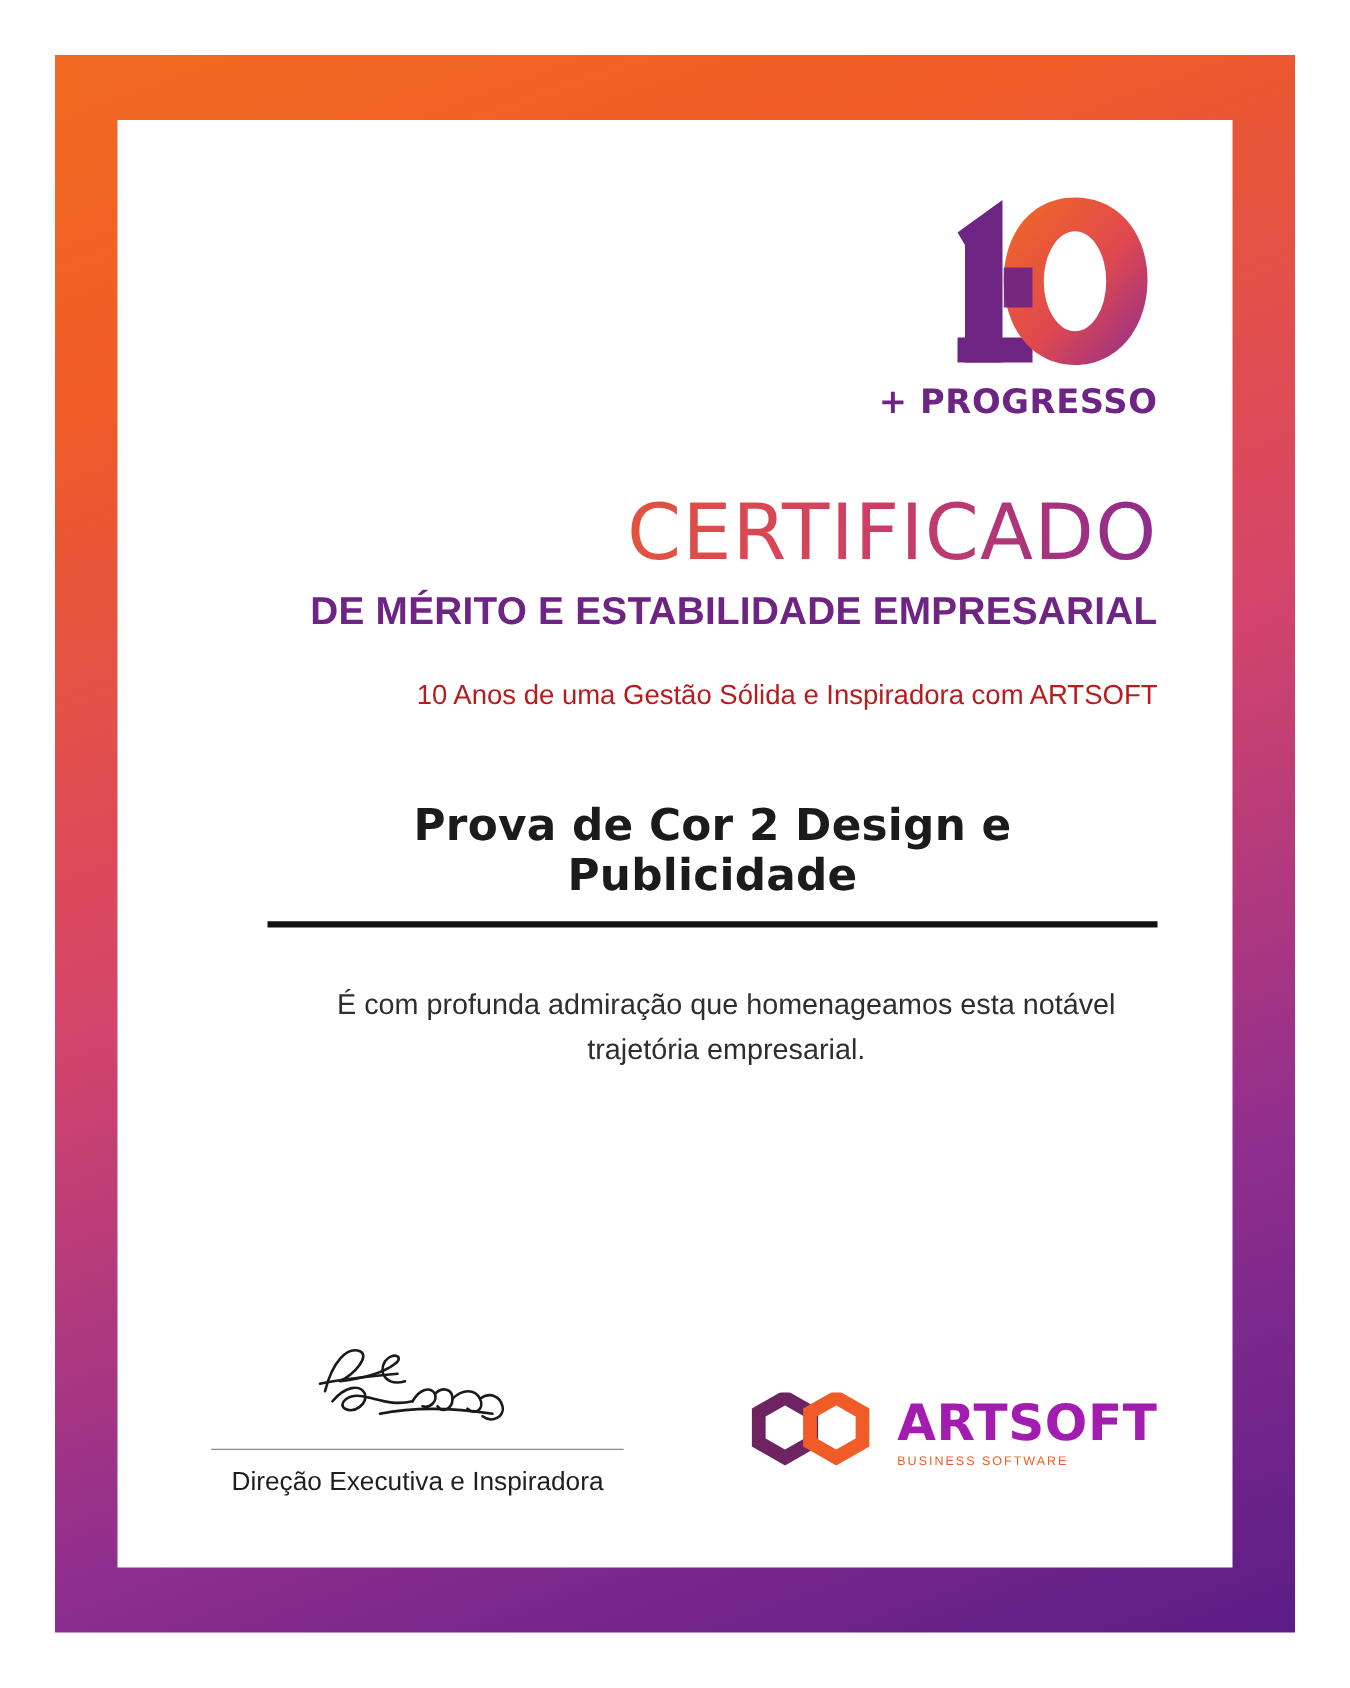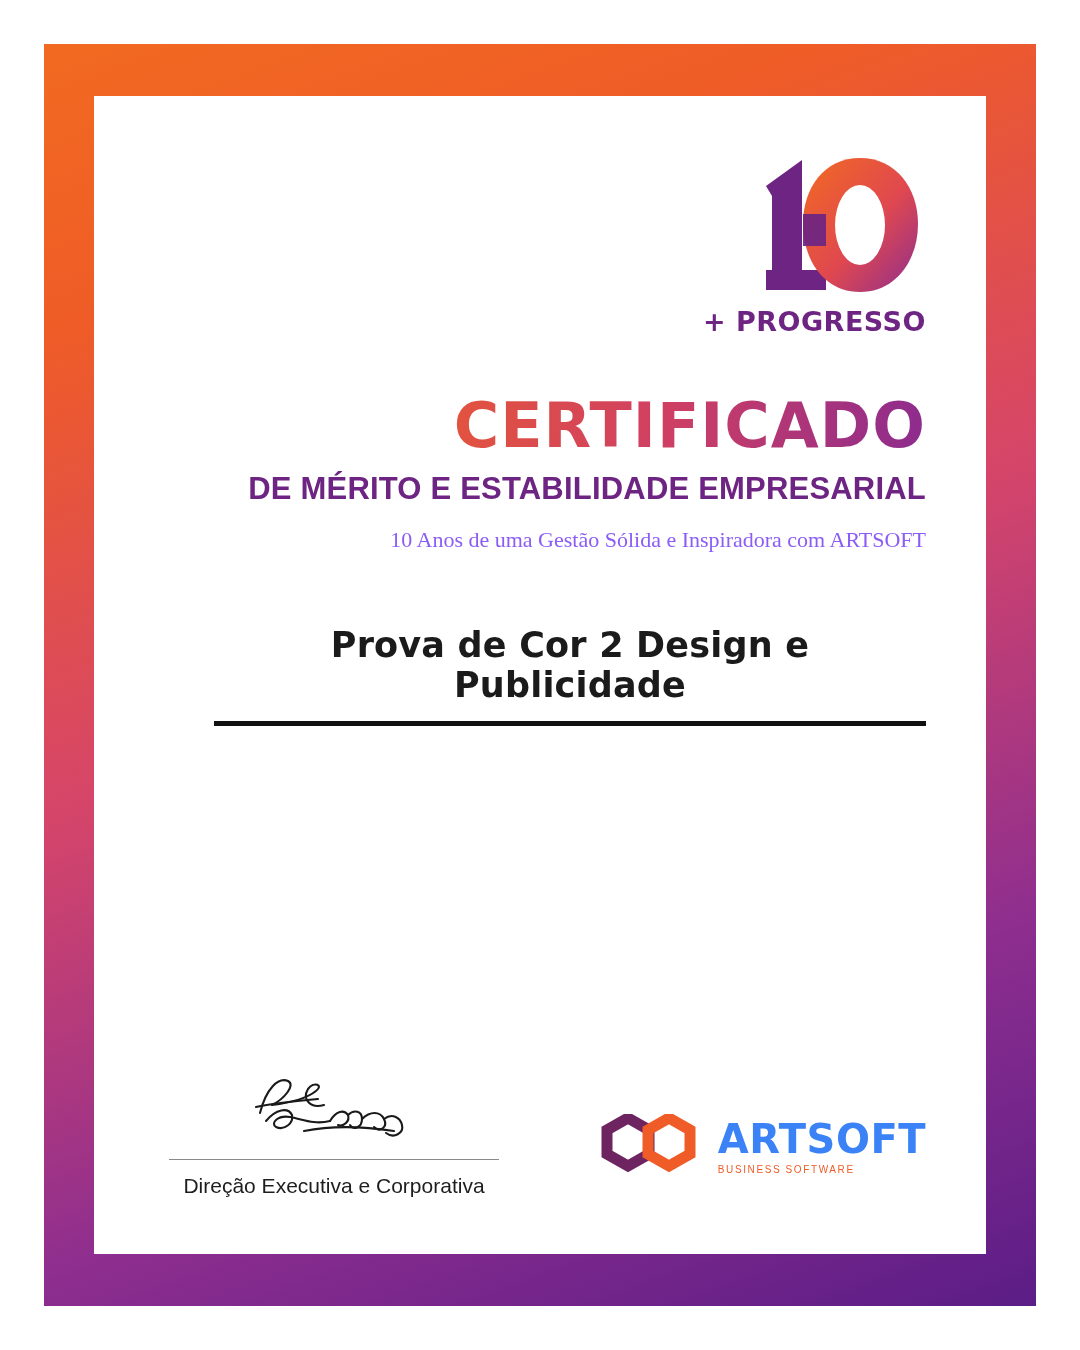--- a/index.html
+++ b/index.html
@@ -61,44 +61,44 @@
     font-weight: bold;
     letter-spacing: 0.5px;
     color: #6d2483;
     font-family: "DejaVu Sans", sans-serif;
   }
 
   
   .cert-title {
     margin-top: 58px;
     font-size: 62px;
-    font-weight: bold;
+    font-weight: normal;
     letter-spacing: 1px;
     background: linear-gradient(95deg, #e2533f 0%, #cf3f63 45%, #8c2b8e 100%);
     -webkit-background-clip: text;
     background-clip: text;
     color: transparent;
     line-height: 1;
     font-family: "DejaVu Sans", sans-serif;
   }
   .cert-subtitle {
     margin-top: 14px;
     font-size: 31px;
     font-weight: bold;
     color: #6d2483;
     letter-spacing: 0.2px;
     text-align: center;
     font-family: Liberation Sans, sans-serif;
   }
   .cert-tagline {
-    margin-top: 20px;
+    margin-top: 36px;
     font-size: 22px;
-    color: #8b5cf6;
-    text-align: center;
-    font-family: Liberation Serif, serif;
+    color: #b91c1c;
+    text-align: center;
+    font-family: Liberation Sans, sans-serif;
   }
 
   
   .recipient-block {
     margin-top: 72px;
     width: 712px;
     text-align: center;
   }
   .recipient-name {
     font-size: 35px;
@@ -170,21 +170,21 @@
     margin-bottom: 18px;
   }
   .brand-text {
     display: flex;
     flex-direction: column;
     justify-content: center;
   }
   .brand-name {
     font-size: 40px;
     font-weight: bold;
-    color: #3b82f6;
+    color: #a21caf;
     letter-spacing: 0.5px;
     line-height: 1;
     font-family: "DejaVu Sans", sans-serif;
   }
   .brand-sub {
     margin-top: 5px;
     font-size: 10px;
     letter-spacing: 1.6px;
     color: #ef5c27;
     font-family: "Liberation Sans", sans-serif;
@@ -221,39 +221,40 @@
 
       <div class="cert-title">CERTIFICADO</div>
       <div class="cert-subtitle">DE MÉRITO E ESTABILIDADE EMPRESARIAL</div>
       <div class="cert-tagline">10 Anos de uma Gestão Sólida e Inspiradora com ARTSOFT</div>
 
       <div class="recipient-block">
         <div class="recipient-name">Prova de Cor 2 Design e Publicidade</div>
         <div class="recipient-rule"></div>
       </div>
 
+      <div class="body-text second">É com profunda admiração que homenageamos esta notável trajetória empresarial.</div>
 
       <div class="footer-row">
         <div class="signature-col">
           <div class="signature-mark">
             <svg width="180" height="84" viewBox="0 0 180 84" xmlns="http://www.w3.org/2000/svg">
               <g fill="none" stroke="#1a1a1a" stroke-width="2.1" stroke-linecap="round" stroke-linejoin="round">
                 <path d="M16 44 C22 20, 34 8, 44 12 C52 16, 40 30, 28 36 C44 34, 62 30, 72 22 C80 16, 70 12, 64 20 C58 30, 66 40, 80 36"></path>
                 <path d="M12 38 C30 34, 52 32, 74 30"></path>
                 <path d="M22 52 C32 40, 44 38, 48 46 C50 54, 40 62, 32 58 C26 54, 34 46, 46 48 C58 50, 70 56, 86 52"></path>
                 <path d="M86 52 C92 42, 100 40, 104 46 C106 52, 100 58, 94 56"></path>
                 <path d="M104 46 C110 40, 118 42, 118 50 C118 58, 110 62, 106 56"></path>
                 <path d="M118 50 C126 42, 136 42, 140 50 C144 58, 136 64, 130 58"></path>
                 <path d="M140 50 C148 44, 156 48, 158 56 C160 64, 150 70, 142 64"></path>
                 <path d="M60 62 C80 58, 110 56, 150 62"></path>
               </g>
             </svg>
           </div>
           <div class="signature-rule"></div>
-          <div class="signature-label">Direção Executiva e Corporativa</div>
+          <div class="signature-label">Direção Executiva e Inspiradora</div>
         </div>
 
         <div class="brand-col">
           <div class="brand-logo">
             <svg width="104" height="62" viewBox="0 0 104 62" xmlns="http://www.w3.org/2000/svg">
 
               <g transform="translate(6,4)">
                 <polygon points="24,0 45,12 45,36 24,48 3,36 3,12" fill="none" stroke="#6d2461" stroke-width="11"></polygon>
               </g>
 

